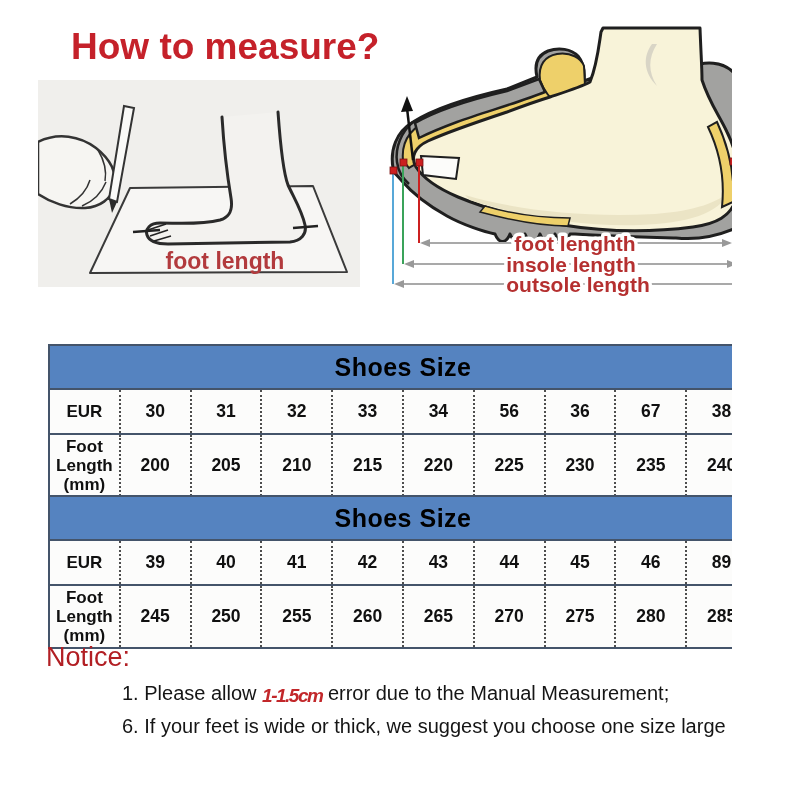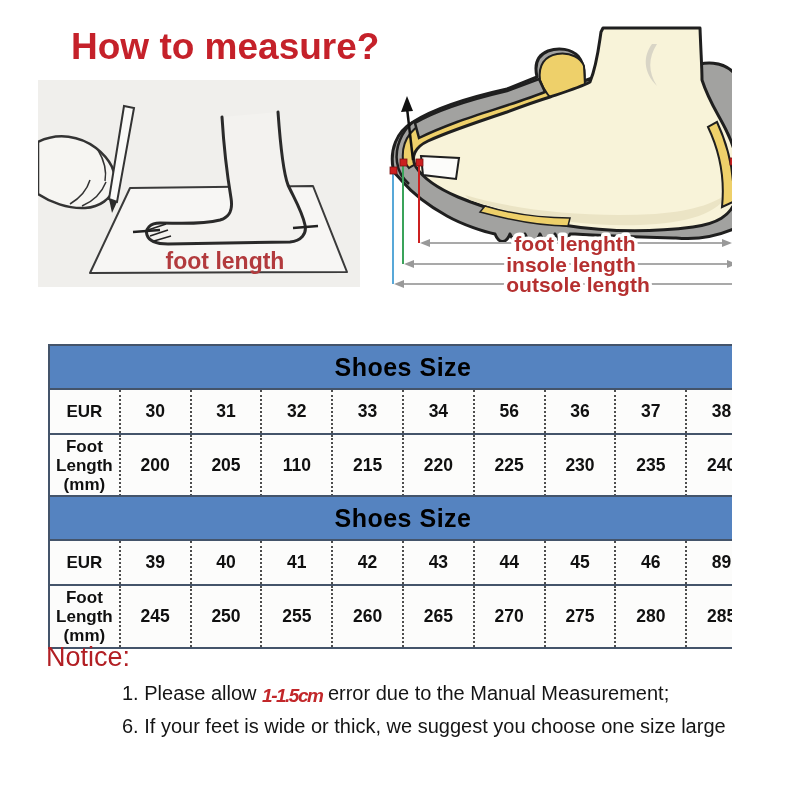--- a/index.html
+++ b/index.html
@@ -176,31 +176,31 @@
     <tbody>
       <tr class="r1">
         <th class="row-label">EUR</th>
         <td>30</td>
           <td>31</td>
           <td>32</td>
           <td>33</td>
           <td>34</td>
           <td>56</td>
           <td>36</td>
-          <td>37</td>
+          <td>67</td>
           <td>38</td>
       </tr>
       <tr class="r2">
         <th class="row-label">
           <div>Foot Length</div>
           <div>(mm)</div>
         </th>
         <td>200</td>
           <td>205</td>
-          <td>110</td>
+          <td>210</td>
           <td>215</td>
           <td>220</td>
           <td>225</td>
           <td>230</td>
           <td>235</td>
           <td>240</td>
       </tr>
     </tbody>
   </table>
 

